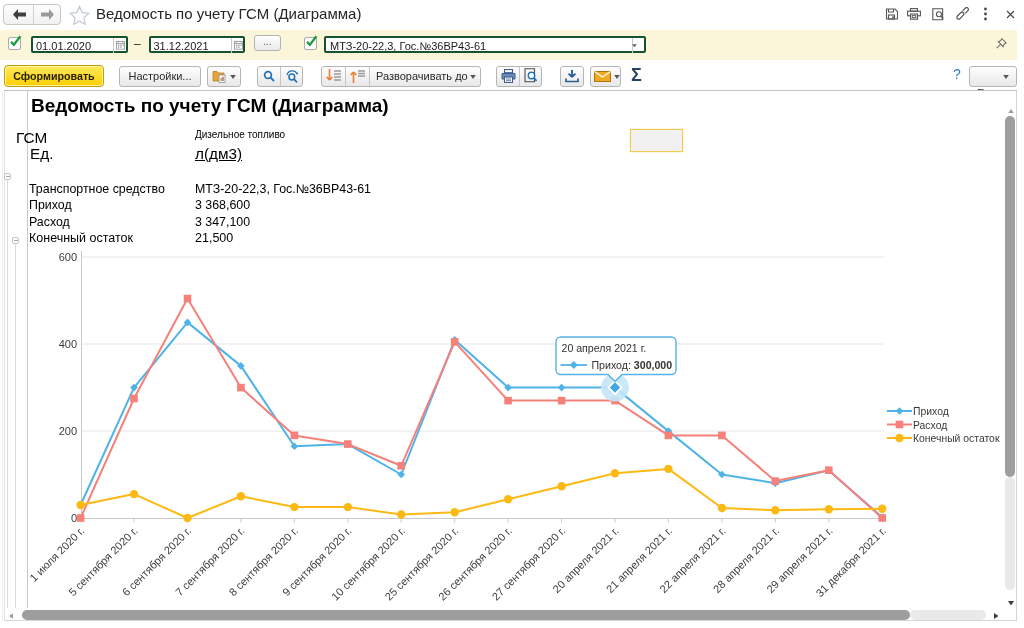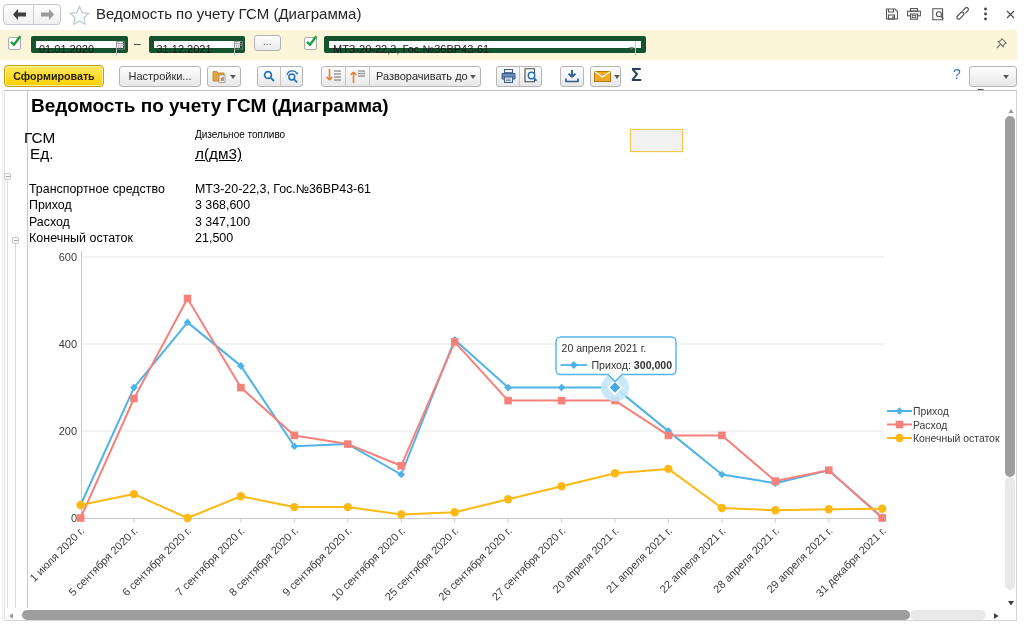--- a/index.html
+++ b/index.html
@@ -7,21 +7,21 @@
 #app { position:relative; width:1024px; height:628px; background:#fff; }
 .abs { position:absolute; }
 
 #topbar { position:absolute; left:0; top:0; width:1024px; height:30px; background:#fff; }
 #navgrp { position:absolute; left:3px; top:4px; width:58px; height:21px; border:1px solid #c6c6c6; border-radius:4px; background:linear-gradient(#fdfdfd,#f1f1f1); }
 #navdiv { position:absolute; left:29px; top:0; width:1px; height:19px; background:#d0d0d0; }
 .title { position:absolute; left:96px; top:5px; font-size:15px; color:#262626; white-space:nowrap; }
 
 #filterrow { position:absolute; left:0; top:30px; width:1017px; height:30px; background:#fbf6da; }
 .cb { position:absolute; width:13px; height:13px; background:#fff; border:1px solid #ababab; border-radius:2px; }
-.field { position:absolute; background:#fff; border:5px solid #14532d; border-radius:2px; height:17px; font-size:12px; color:#1a1a1a; }
+.field { position:absolute; background:#fff; border:2px solid #14532d; border-radius:2px; height:17px; font-size:12px; color:#1a1a1a; }
 .btn { position:absolute; border:1px solid #b3b3b3; border-radius:3px; background:linear-gradient(#fefefe,#e9e9e9); font-size:12px; color:#2b2b2b; text-align:center; }
 
 #toolrow { position:absolute; left:0; top:60px; width:1024px; height:31px; background:#fff; }
 .tbtn { position:absolute; top:6px; height:21px; border:1px solid #b5b5b5; border-radius:3px; background:linear-gradient(#fefefe,#e8e8e8); }
 
 #report { position:absolute; left:4px; top:91px; width:1013px; height:530px; background:#fff; border-right:1px solid #d5d5d5; border-bottom:1px solid #d5d5d5; border-left:1px solid #e3e3e3; }
 #topline { position:absolute; left:4px; top:90px; width:1013px; height:1px; background:#c2c2c2; }
 .rtxt { position:absolute; color:#000; white-space:nowrap; }
 
 .sb { position:absolute; background:#9e9e9e; border-radius:5px; }
@@ -224,21 +224,21 @@
     <div class="abs" style="left:27px;top:91px;width:1px;height:517px;background:#c8c8c8;"></div>
     <div class="abs" style="left:1.5px;top:91px;width:1px;height:529px;background:#ececec;"></div>
     <div class="abs" style="left:7px;top:180px;width:1px;height:428px;background:#dcdcdc;"></div>
     <div class="abs" style="left:15px;top:244px;width:1px;height:364px;background:#dcdcdc;"></div>
     <div class="abs" style="left:4px;top:172.5px;width:7px;height:7.5px;background:#fff;border:1px solid #c4c4c4;border-radius:2px;"></div>
     <div class="abs" style="left:5.5px;top:175.8px;width:4px;height:1px;background:#aaa;"></div>
     <div class="abs" style="left:12px;top:236.5px;width:7px;height:7.5px;background:#fff;border:1px solid #c4c4c4;border-radius:2px;"></div>
     <div class="abs" style="left:13.5px;top:239.8px;width:4px;height:1px;background:#aaa;"></div>
 
     <div class="rtxt" style="left:31px;top:95px;font-size:19px;font-weight:bold;">Ведомость по учету ГСМ (Диаграмма)</div>
-    <div class="rtxt" style="left:24px;top:129px;font-size:15.3px;">ГСМ</div>
+    <div class="rtxt" style="left:16px;top:129px;font-size:15.3px;">ГСМ</div>
     <div class="rtxt" style="left:195px;top:129px;font-size:10px;">Дизельное топливо</div>
     <div class="rtxt" style="left:30px;top:145.3px;font-size:15.3px;">Ед.</div>
     <div class="rtxt" style="left:195px;top:145.3px;font-size:15.3px;text-decoration:underline;">л(дм3)</div>
     <div class="rtxt" style="left:29px;top:181.5px;font-size:12.4px;">Транспортное средство</div>
     <div class="rtxt" style="left:195px;top:181.5px;font-size:12.4px;">МТЗ-20-22,3, Гос.№36ВР43-61</div>
     <div class="rtxt" style="left:29px;top:198px;font-size:12.4px;">Приход</div>
     <div class="rtxt" style="left:195px;top:198px;font-size:12.4px;">3 368,600</div>
     <div class="rtxt" style="left:29px;top:214.5px;font-size:12.4px;">Расход</div>
     <div class="rtxt" style="left:195px;top:214.5px;font-size:12.4px;text-align:center;">3 347,100</div>
     <div class="rtxt" style="left:29px;top:231px;font-size:12.5px;">Конечный остаток</div>

